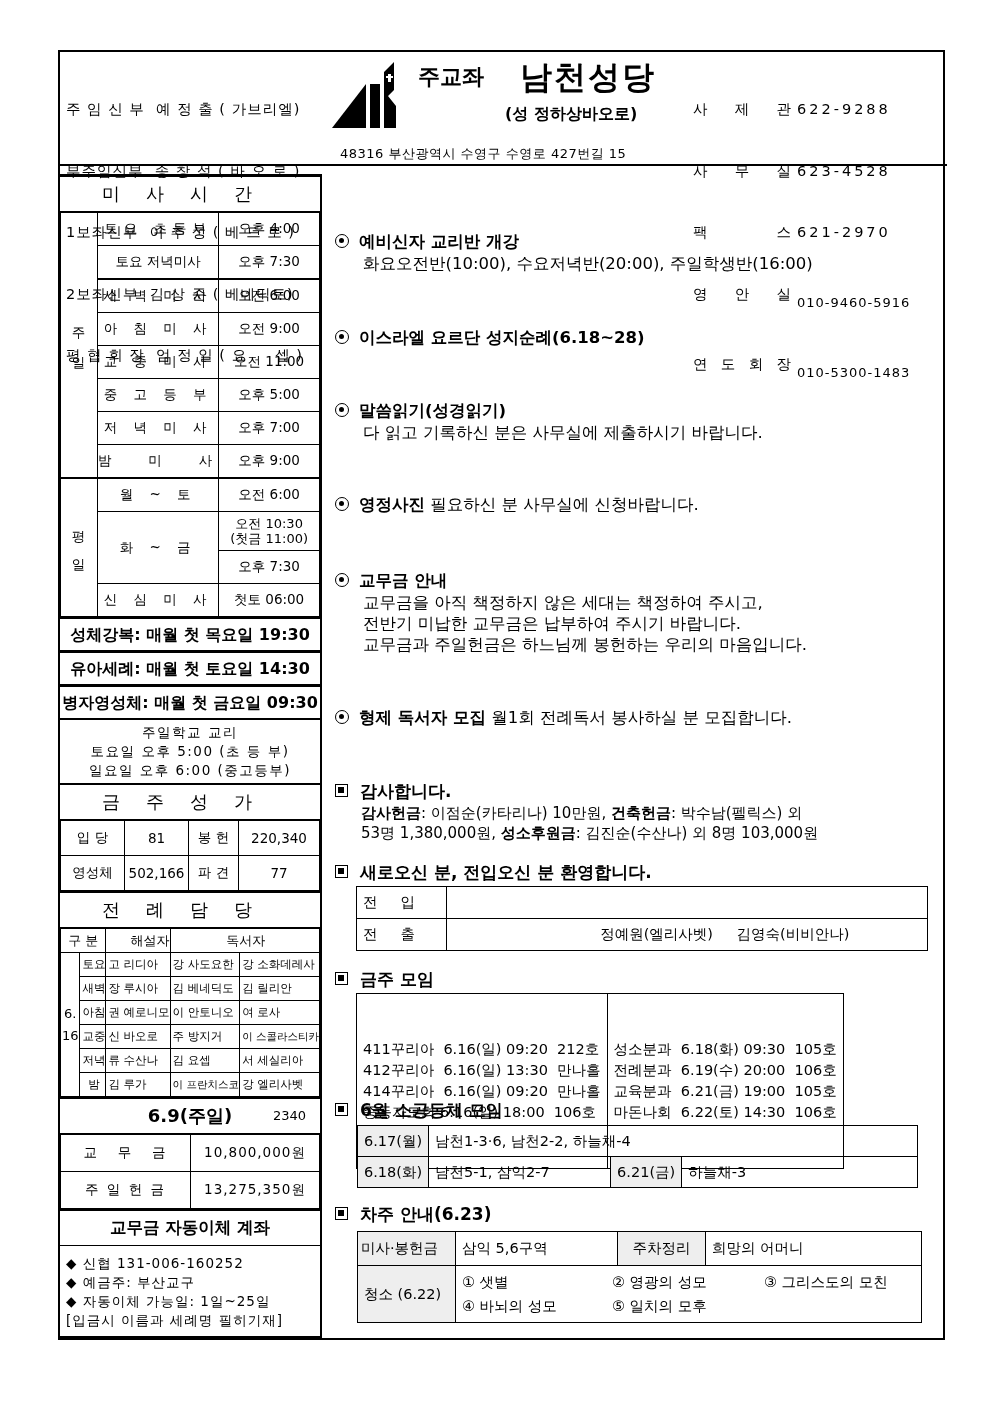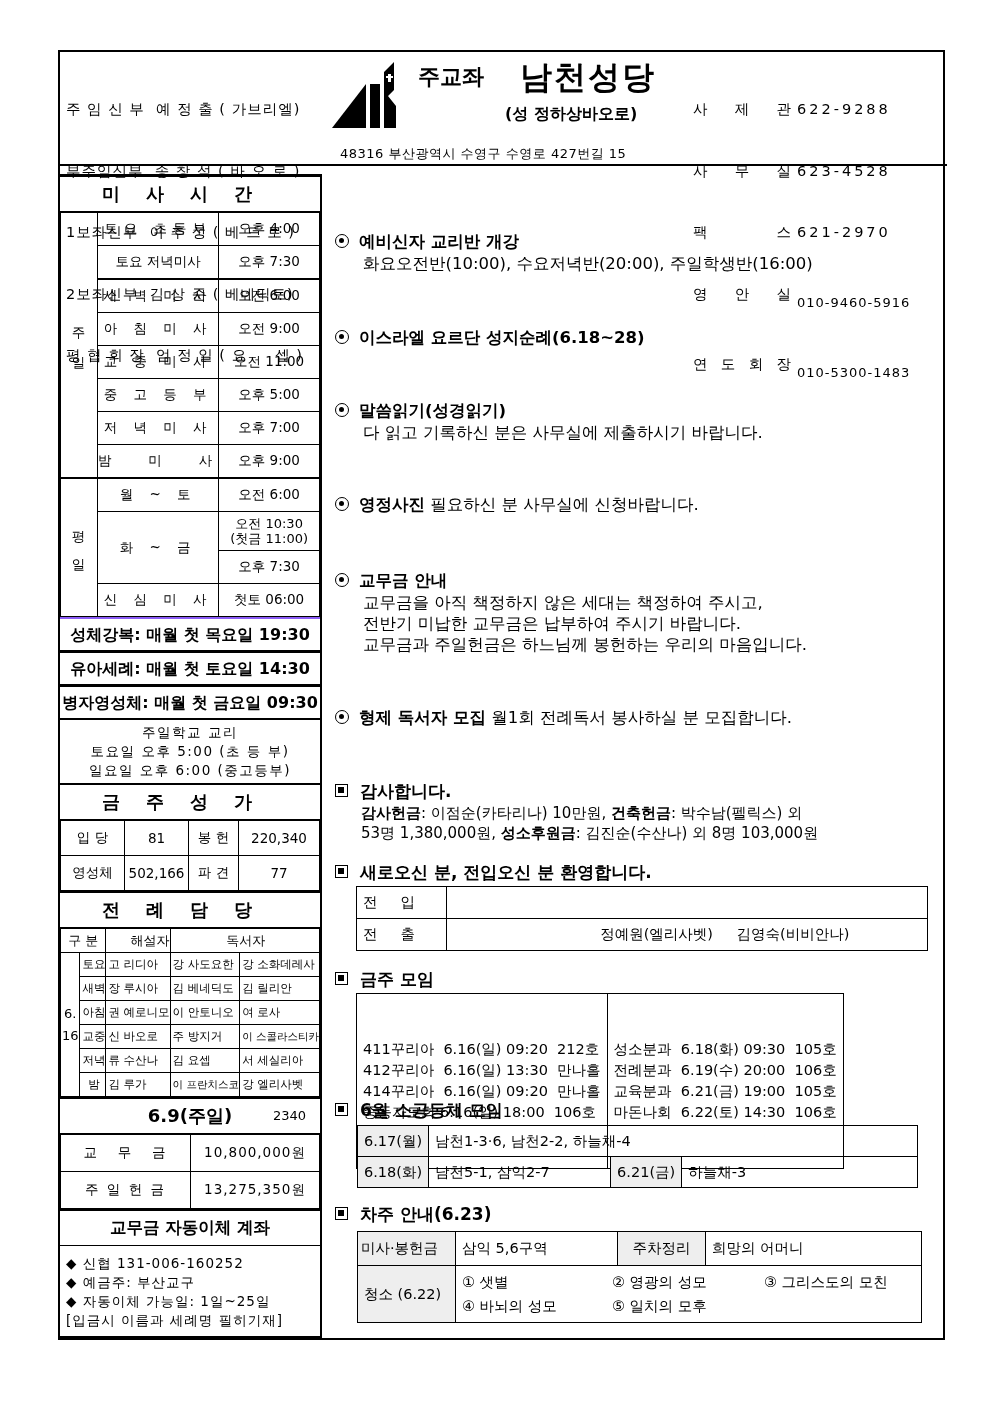--- a/index.html
+++ b/index.html
@@ -17,21 +17,21 @@
   .title1 { left:418px; top:62px; font-size:22px; font-weight:bold; }
   .title2 { left:520px; top:56px; font-size:32px; font-weight:bold; letter-spacing:2px; }
   .subtitle { left:505px; top:104px; font-size:16px; font-weight:bold; }
   .address { left:340px; top:145px; font-size:13px; letter-spacing:0.5px; }
 
   
   .leftcol { position:absolute; left:58px; top:174px; width:264px; border:2px solid #000; box-sizing:border-box; border-top:3px solid #000; }
   table { border-collapse:collapse; }
   .lt { width:100%; font-size:13.5px; }
   .lt td { border:1px solid #000; height:32px; padding:0; text-align:center; }
-  .sec-title { font-size:18px; font-weight:bold; letter-spacing:26px; text-align:center; height:34px; line-height:34px; border-bottom:1px solid #000; }
+  .sec-title { font-size:18px; font-weight:normal; letter-spacing:26px; text-align:center; height:34px; line-height:34px; border-bottom:1px solid #000; }
   .bar { font-size:16px; font-weight:bold; text-align:center; height:31px; line-height:31px; border-bottom:2px solid #000; border-top:1px solid #000; }
   .note { text-align:center; font-size:13.5px; line-height:19px; padding:3px 0; letter-spacing:1.5px; border-bottom:2px solid #000; }
   .spaced { letter-spacing:6px; }
   .lit td { border:1px solid #000; font-size:11.5px; height:23px; text-align:left; padding-left:2px; white-space:nowrap; }
   .acct { padding:8px 6px 6px 6px; font-size:13.5px; line-height:19px; letter-spacing:1px; }
 
   
   .item { position:absolute; left:335px; font-size:16.5px; }
   .item .head { font-weight:bold; }
   .item .body { padding-left:28px; line-height:21px; }
@@ -148,21 +148,21 @@
     </tr>
     <tr>
           <td>오후  7:30</td>
         </tr>
     <tr>
           <td class="spaced">신 심 미 사</td>
           <td>첫토 06:00</td>
         </tr>
   </tbody>
     </table>
-  <div class="bar" style="border-top:2px solid #8b5cf6">성체강복:  매월 첫 목요일 19:30</div>
+  <div class="bar" style="border-top:2px solid #000000">성체강복:  매월 첫 목요일 19:30</div>
   <div class="bar">유아세례:  매월 첫 토요일 14:30</div>
   <div class="bar">병자영성체:  매월 첫 금요일 09:30</div>
   <div class="note">
     <div>주일학교 교리</div>
     <div>토요일 오후 5:00 (초 등 부)</div>
     <div>일요일 오후 6:00 (중고등부)</div>
   </div>
 
   <div class="sec-title">금주성가</div>
   <table class="lt">

